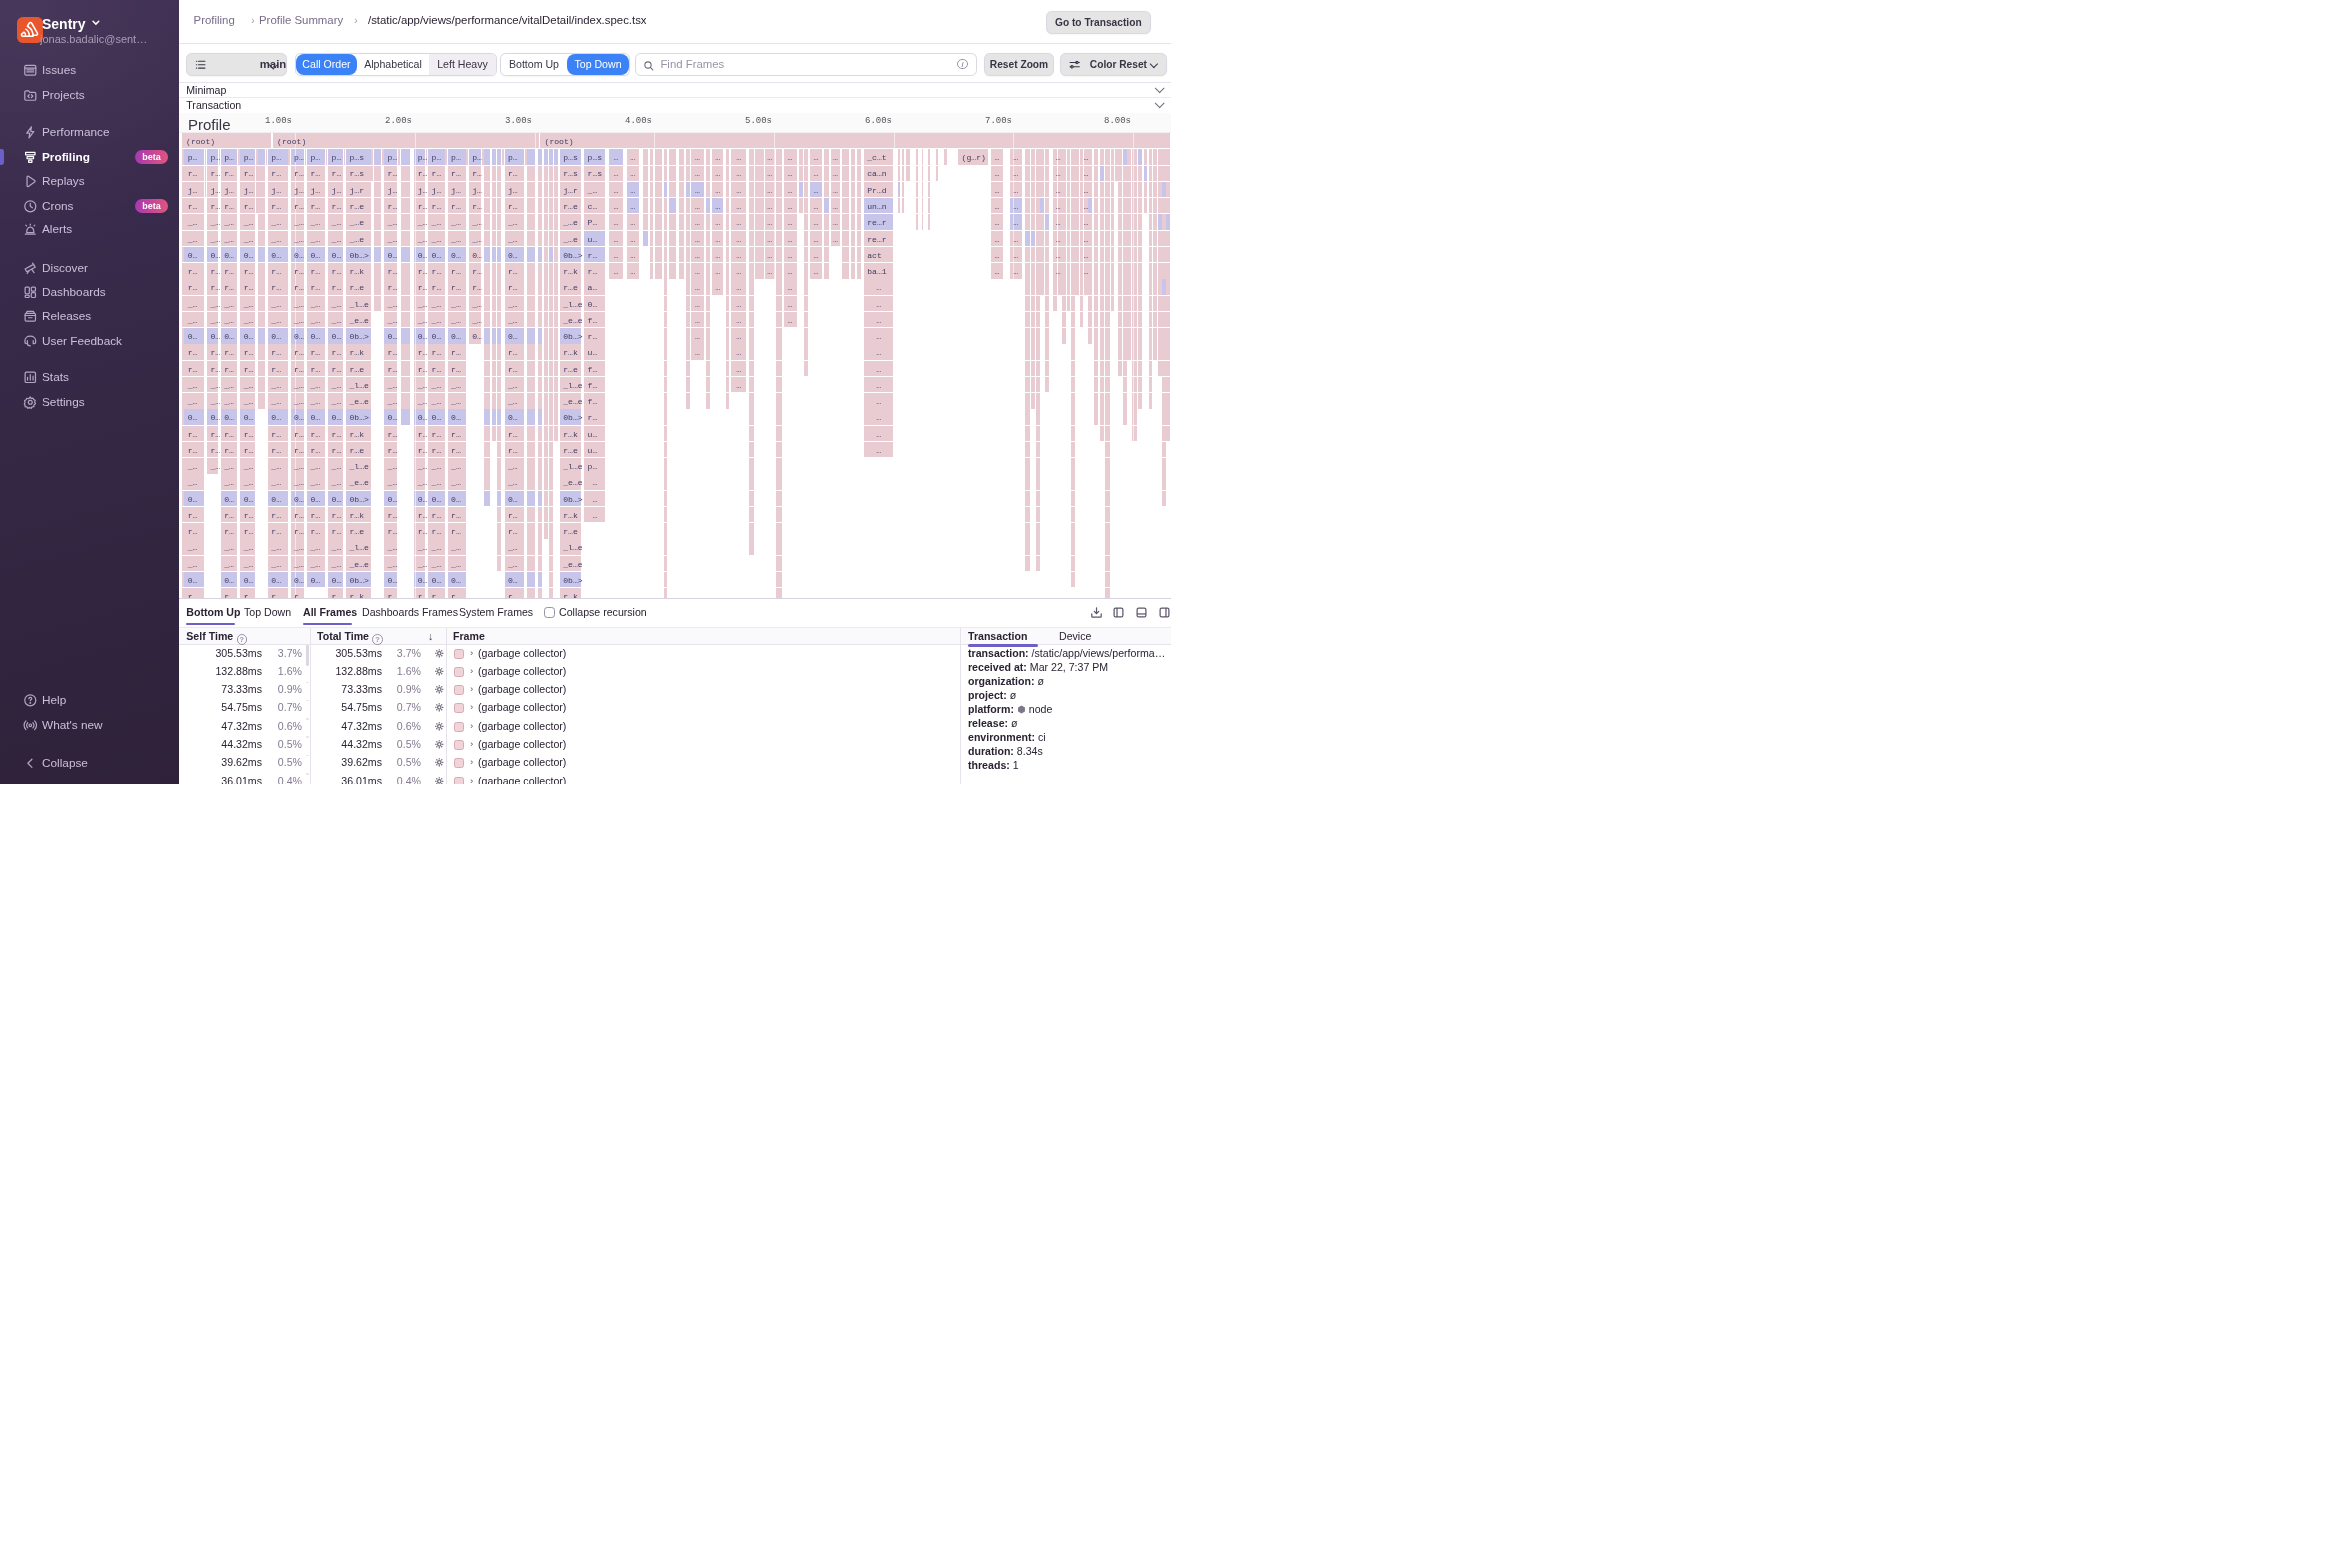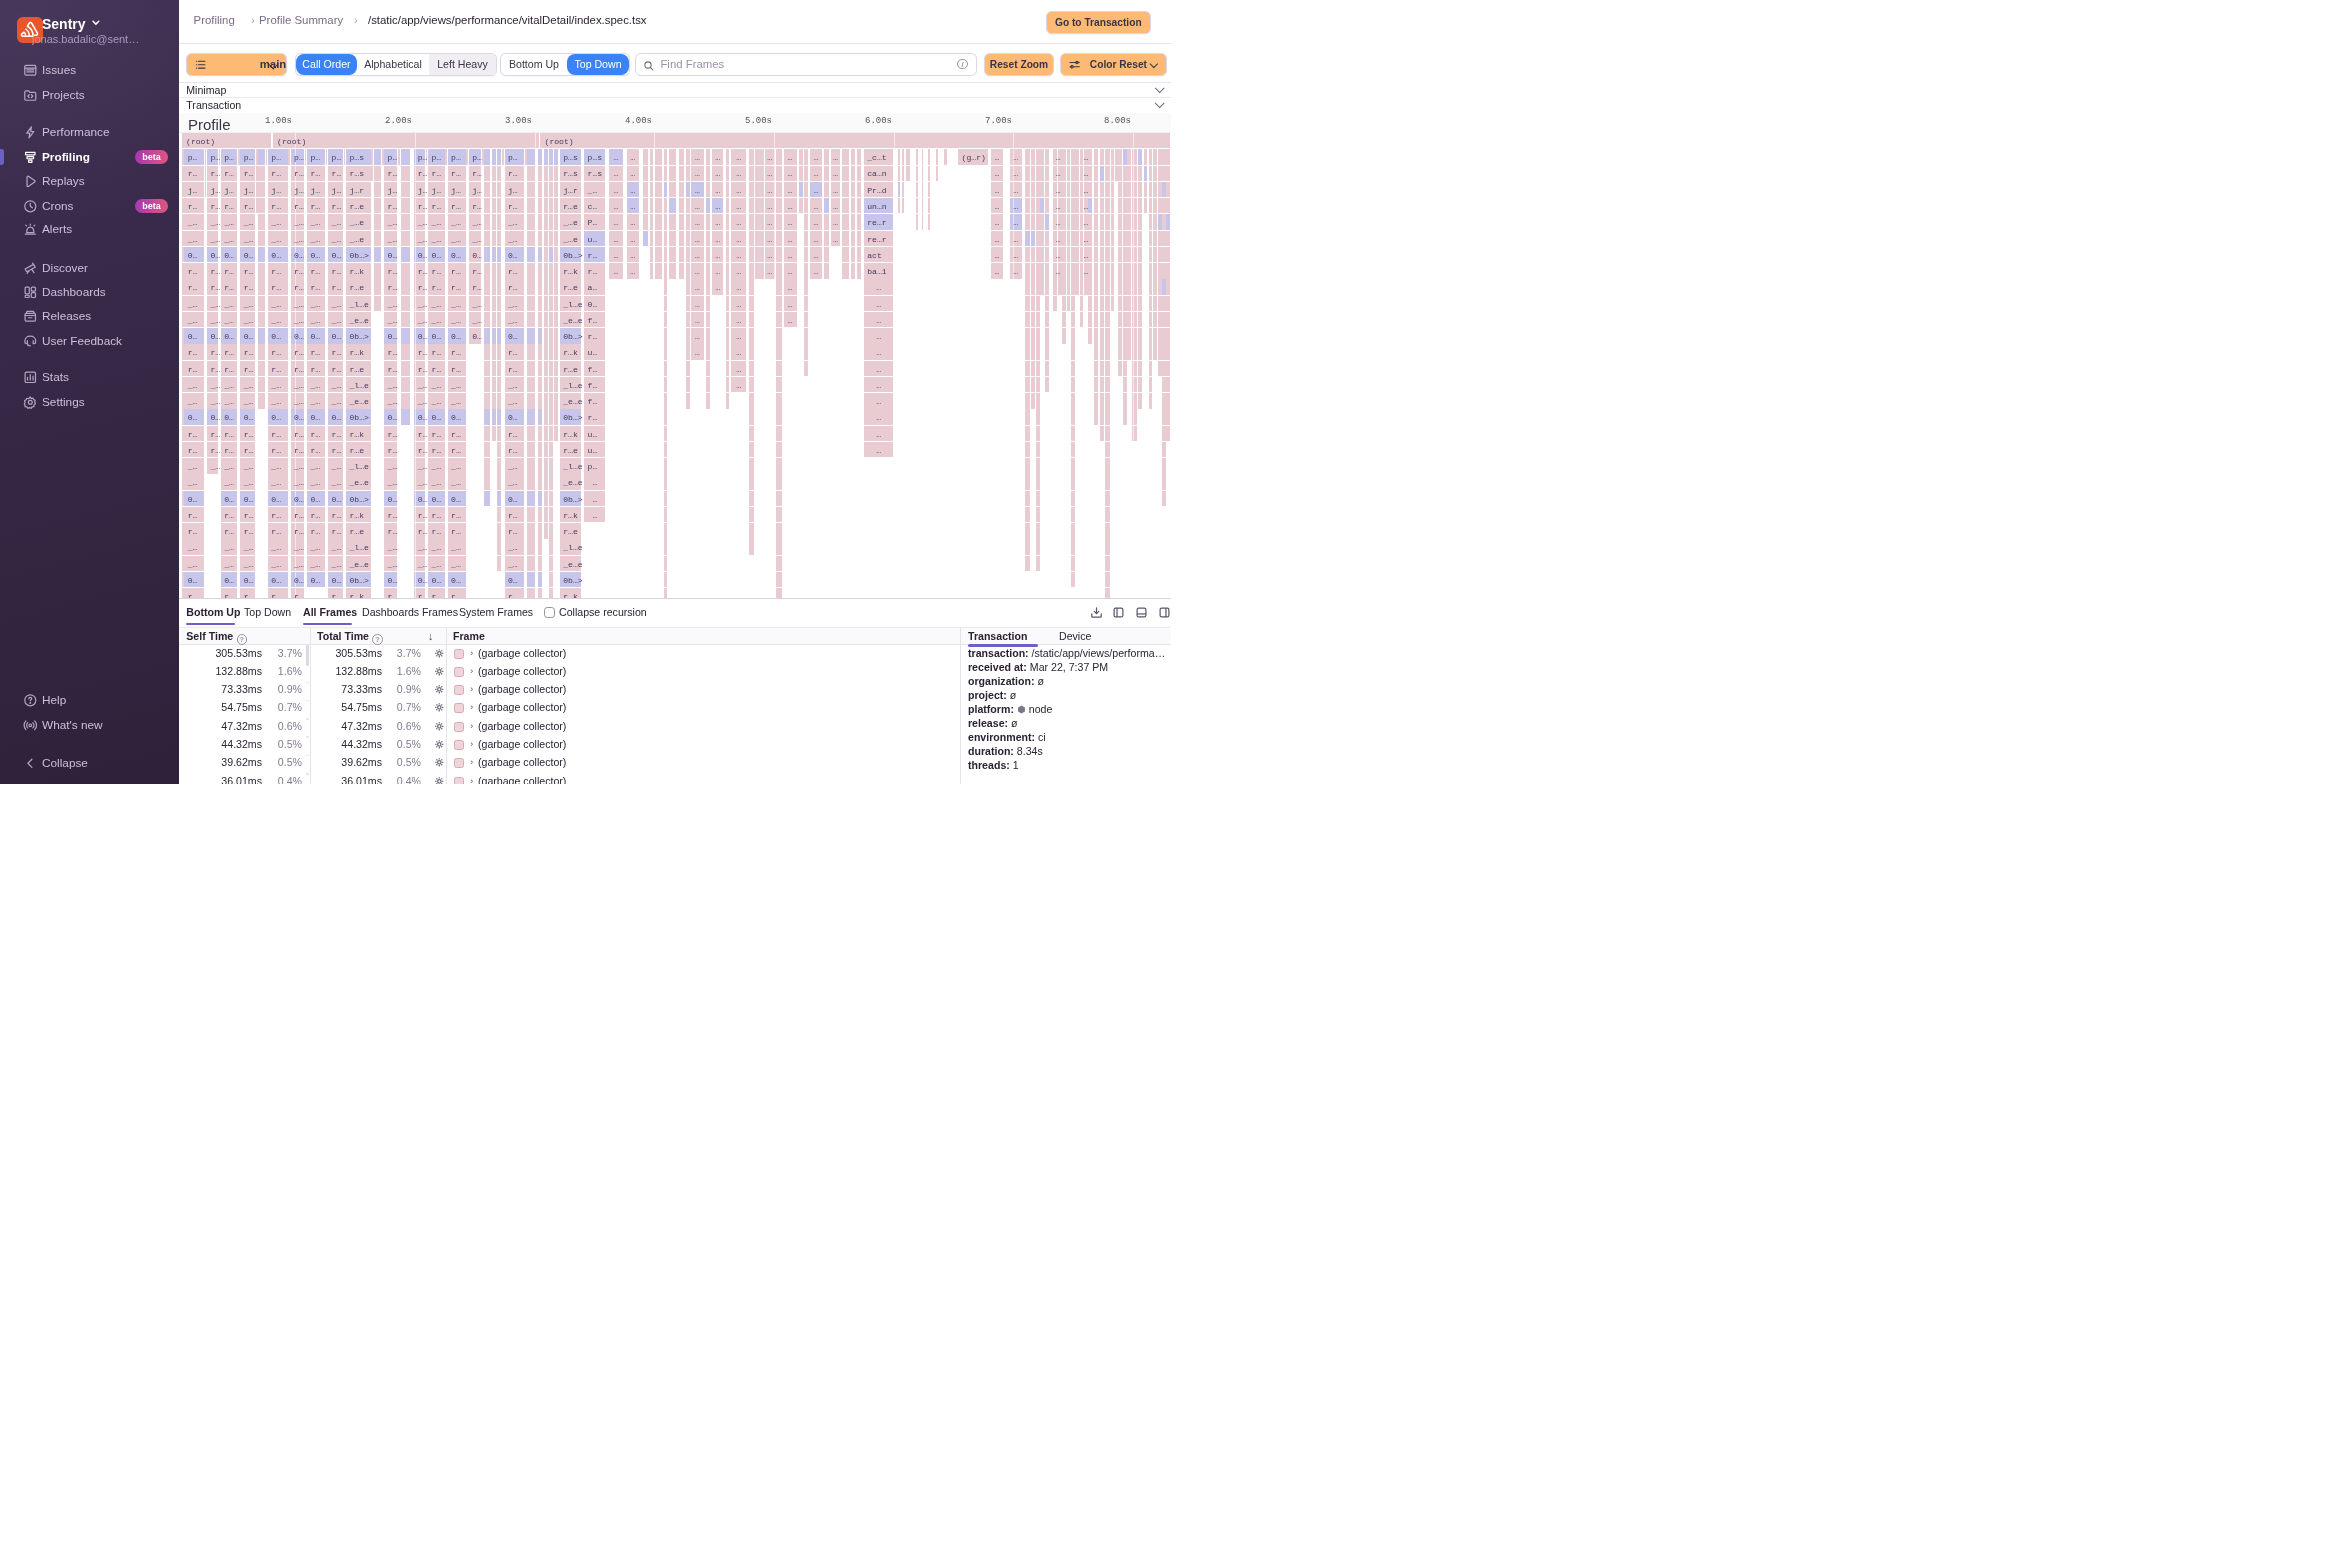--- a/index.html
+++ b/index.html
@@ -13,21 +13,21 @@
 .item svg{position:absolute;left:23px;width:14.6px;height:14.6px}
 .item .lb{position:absolute;left:42px;white-space:nowrap}
 .item.act{color:#fff;font-weight:600}
 .badge{position:absolute;left:135px;top:5.3px;height:14px;padding:0 7.3px;border-radius:7.3px;
  background:linear-gradient(95deg,#a737b4,#e1567c);color:#fff;font-size:9px;font-weight:700;line-height:14px}
 .actbar{position:absolute;left:0;top:149px;width:4.1px;height:16.3px;background:#6c5fc7;border-radius:0 2.4px 2.4px 0}
 
 .main{position:absolute;left:179px;top:0;width:992px;height:784px}
 .crumbs{position:absolute;left:0;top:0;width:992px;height:44px;border-bottom:0.8px solid #e7e3ec;background:#fff}
 .crumbs .t{position:absolute;top:14px;font-size:11.4px;white-space:nowrap}
-.btn{position:absolute;height:23px;border:0.8px solid #dcd7e3;border-radius:5.7px;background:#fdba74;
+.btn{position:absolute;height:23px;border:0.8px solid #dcd7e3;border-radius:5.7px;background:#e5e5e5;
  font-size:11.4px;font-weight:700;color:#3a3444;line-height:21px;text-align:center;box-shadow:0 0.8px 1.6px rgba(40,30,60,.04)}
 .toolbar{position:absolute;left:0;top:44px;width:992px;height:39px;border-bottom:0.8px solid #e7e3ec;background:#fff}
 .seg{position:absolute;top:9px;height:23px;border:0.8px solid #dcd7e3;border-radius:5.7px;background:#fff;display:flex;overflow:hidden;box-shadow:0 0.8px 1.6px rgba(40,30,60,.04)}
 .seg>div{font-size:10.6px;line-height:21px;color:#3a3444;font-weight:400;text-align:center}
 .seg>div.on{background:#3b82f6;color:#fff;border-radius:8px;font-weight:400}
 .seg>div.gr{background:#f0edf3}
 .rowhd{position:absolute;left:0;width:992px;background:#fff;border-bottom:0.8px solid #eceaf0}
 .rowhd .lb{position:absolute;left:7.3px;top:50%;transform:translateY(-50%);font-size:10.6px;color:#2b2233}
 .chev{position:absolute;right:8.1px;top:50%;width:7.3px;height:7.3px;transform:translateY(-70%) rotate(45deg);
  border-right:1.5px solid #6f6878;border-bottom:1.5px solid #6f6878}
@@ -61,21 +61,21 @@
         <svg viewBox="0 0 32 32" style="position:absolute;left:0;top:0" fill="none" stroke="#fff" stroke-width="1.9" stroke-linecap="round" stroke-linejoin="round">
           <path d="M12.9 11.3 15 7.7c.7-1.2 2.4-1.2 3.1 0l7 12.1c.7 1.2-.2 2.7-1.6 2.7h-3.6"></path>
           <path d="M12.9 11.4c4.3 2.5 7 7.2 6.9 12.4h-3.9"></path>
           <path d="M10.8 15c2.7 1.6 4.4 4.6 4.3 8.8h-3.9"></path>
           <path d="M8.7 18.7c1.2.7 2 2.1 1.9 5.1H7.3c-1.4 0-2.3-1.5-1.6-2.7z"></path>
         </svg>
       </div>
       <div class="orgname">Sentry<svg viewBox="0 0 12 12" style="width:9.8px;height:9.8px;margin-left:5.7px;vertical-align:0.8px" fill="none" stroke="#fff" stroke-width="1.8" stroke-linecap="round">
           <path d="M2.5 4 6 7.5 9.5 4"></path>
         </svg></div>
-      <div style="position:absolute;left:32px;top:33px;font-size:11px;color:#a99cb8;width:130px;overflow:hidden;white-space:nowrap">jonas.badalic@sent…</div>
+      <div style="position:absolute;left:40px;top:33px;font-size:11px;color:#a99cb8;width:130px;overflow:hidden;white-space:nowrap">jonas.badalic@sent…</div>
       <div class="actbar"></div>
       <div class="item" style="top:58px">
         <svg viewBox="0 0 18 18" fill="none" stroke="#b3a6c2" stroke-width="1.5">
           <rect x="2.2" y="3" width="13.6" height="12" rx="1.6"></rect>
           <path d="M2.2 6.2h13.6M4.8 8.6h8.4M4.8 11h8.4" stroke-linecap="round"></path>
         </svg>
         <span class="lb">Issues</span>
       </div>
       <div class="item" style="top:83px">
         <svg viewBox="0 0 18 18" fill="none" stroke="#b3a6c2" stroke-width="1.5">

